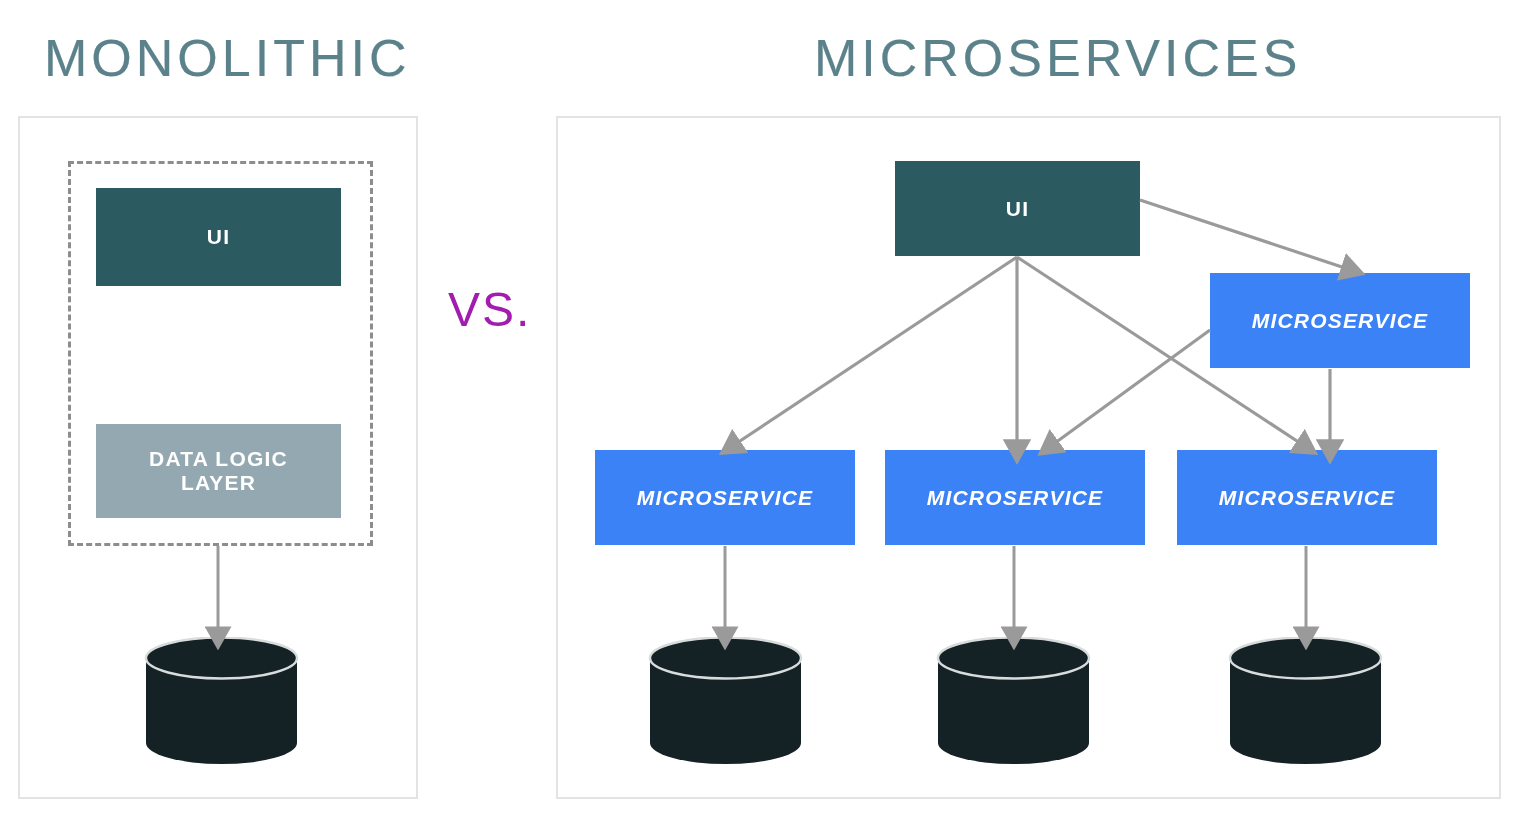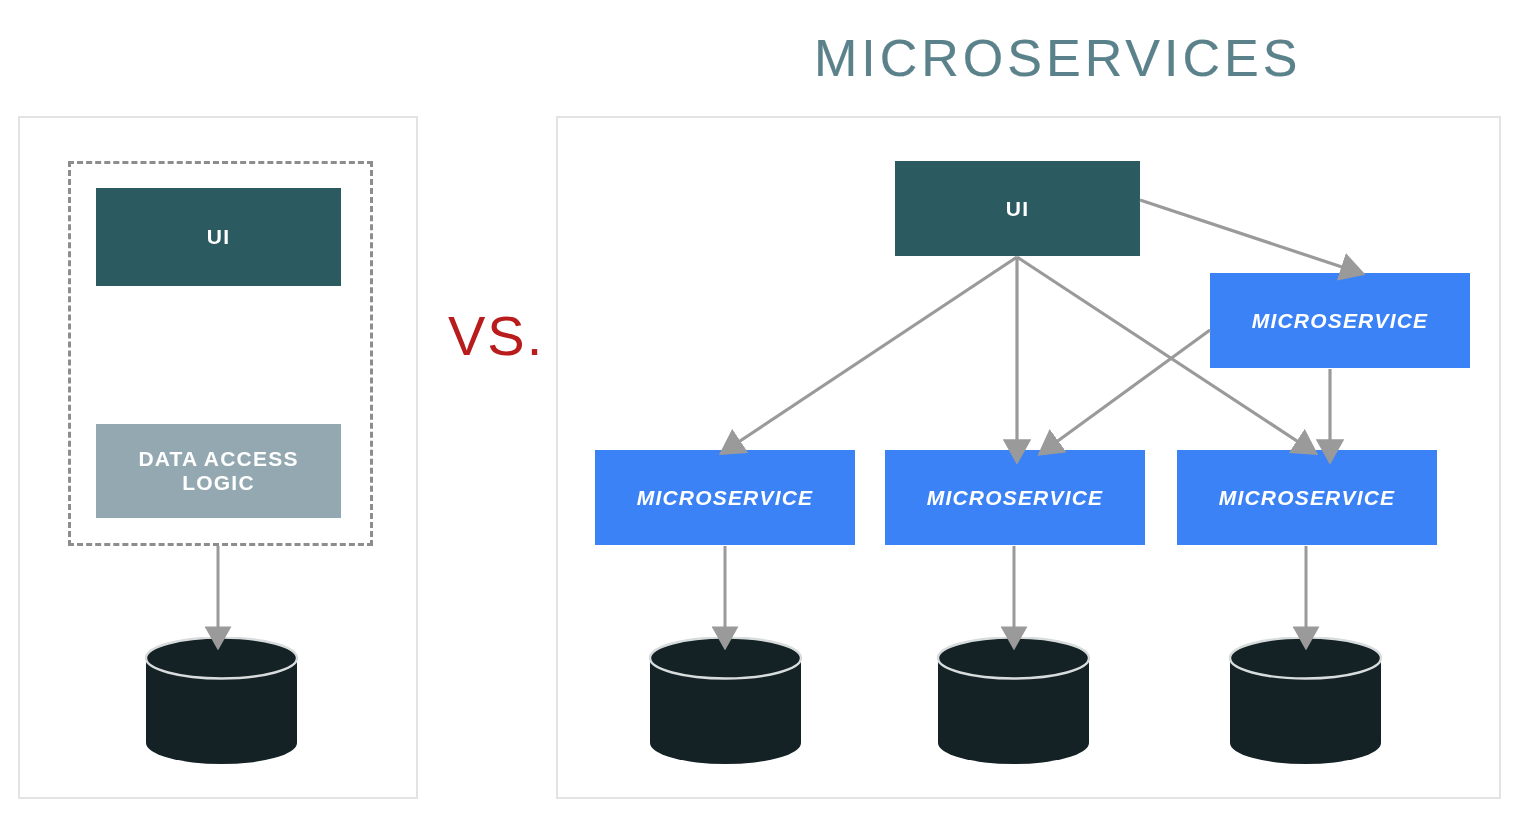--- a/index.html
+++ b/index.html
@@ -27,24 +27,24 @@
     white-space: nowrap;
     line-height: 1;
     -webkit-text-stroke: 0.2px #5b828b;
   }
   #title-monolithic { left: 44px;  top: 32px; }
   #title-microservices { left: 814px; top: 32px; }
 
   .vs-label {
     position: absolute;
     left: 448px;
-    top: 308px;
-    color: #b91c1c;
+    top: 286px;
+    color: #a21caf;
     font-weight: 300;
-    font-size: 56px;
+    font-size: 48px;
     letter-spacing: 2px;
     line-height: 1;
   }
 
   
   .panel {
     position: absolute;
     border: 2px solid #e3e3e3;
     background: #ffffff;
     box-sizing: border-box;
@@ -112,35 +112,36 @@
     width: 1522px;
     height: 832px;
     pointer-events: none;
   }
 </style>
 </head>
 <body>
 
 <div id="stage">
 
+  <div class="title" id="title-monolithic">MONOLITHIC</div>
 
   <div class="title" id="title-microservices">MICROSERVICES</div>
 
   <div class="vs-label">VS.</div>
 
   <div class="panel" id="panel-monolithic"></div>
 
   <div class="panel" id="panel-microservices"></div>
 
   <div id="monolith-dashed-container"></div>
 
   <div class="box dark" id="mono-ui">UI</div>
 
 
-  <div class="box light" id="mono-data-access">DATA ACCESS LOGIC</div>
+  <div class="box light" id="mono-data-access">DATA LOGIC LAYER</div>
 
   <div class="box dark" id="ms-ui">UI</div>
 
   <div class="box mid" id="ms-top">MICROSERVICE</div>
 
   <div class="box mid" id="ms-bottom-1">MICROSERVICE</div>
 
   <div class="box mid" id="ms-bottom-2">MICROSERVICE</div>
 
   <div class="box mid" id="ms-bottom-3">MICROSERVICE</div>

